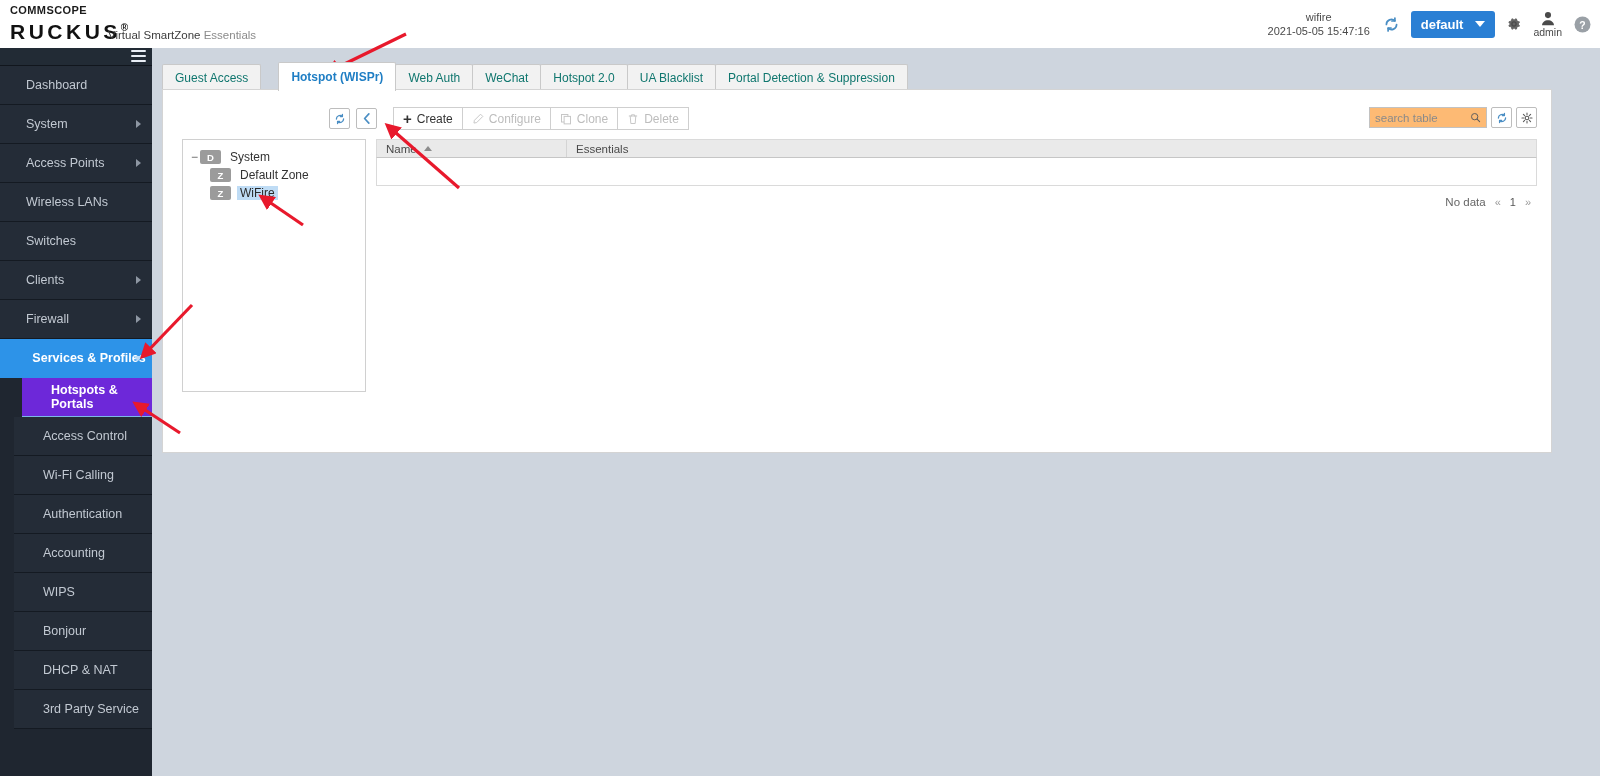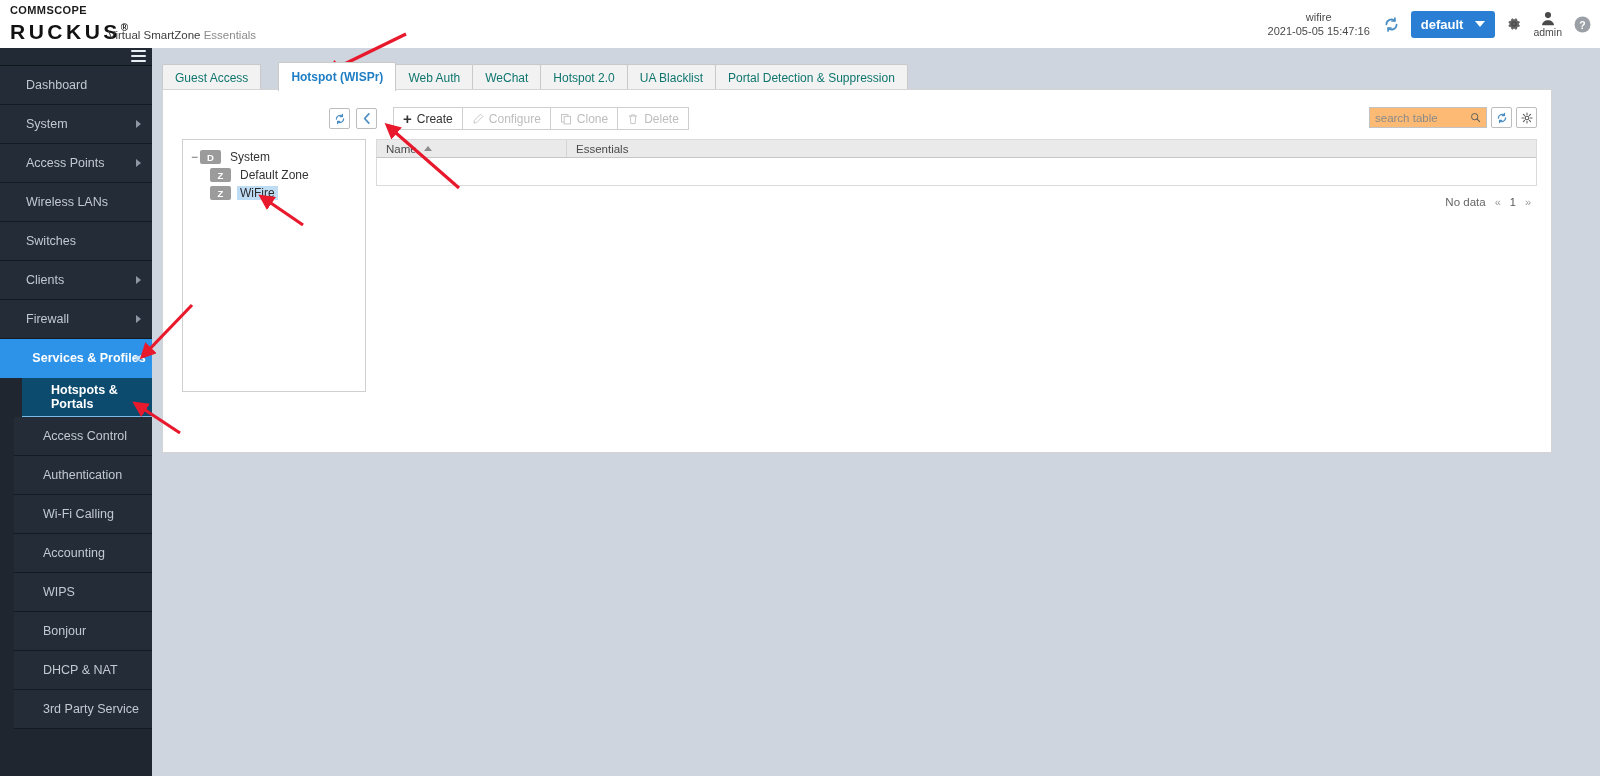--- a/index.html
+++ b/index.html
@@ -70,21 +70,21 @@
   .nav-item.active .arrow-d {
     position: absolute; right: 9px; width: 0; height: 0;
     border-left: 5px solid transparent; border-right: 5px solid transparent;
     border-top: 5px solid #bcdcf8;
   }
   .subnav-item {
     height: 39px; display: flex; align-items: center; padding-left: 29px;
     color: #c2c9d2; font-size: 12.5px; border-bottom: 1px solid #141a22;
     background: #242c37; margin-left: 14px; cursor: pointer;
   }
-  .subnav-item.active { background: #0c4a6e; color: #ffffff; font-weight: bold; border-bottom-color: #7cb8e8; margin-left: 22px; }
+  .subnav-item.active { background: #6d28d9; color: #ffffff; font-weight: bold; border-bottom-color: #7cb8e8; margin-left: 22px; }
 
   
   .main { position: absolute; left: 152px; top: 48px; width: 1448px; height: 728px; }
   .tabbar { position: absolute; left: 10px; top: 14px; display: flex; align-items: flex-end; }
   .tab {
     height: 27px; padding: 0 12px; display: flex; align-items: center;
     font-size: 12px; color: #0f766e; background: #f2f2f2;
     border: 1px solid #c9c9c9; border-bottom: none; margin-right: -1px;
     border-radius: 2px 2px 0 0; cursor: pointer;
   }
@@ -248,24 +248,24 @@
         </div>
       </div>
     <div id="subnav-items">
         <div class="subnav-item active">
           <span>Hotspots &amp; Portals</span>
         </div>
         <div class="subnav-item">
           <span>Access Control</span>
         </div>
         <div class="subnav-item">
+          <span>Wi-Fi Calling</span>
+        </div>
+        <div class="subnav-item">
           <span>Authentication</span>
-        </div>
-        <div class="subnav-item">
-          <span>Wi-Fi Calling</span>
         </div>
         <div class="subnav-item">
           <span>Accounting</span>
         </div>
         <div class="subnav-item">
           <span>WIPS</span>
         </div>
         <div class="subnav-item">
           <span>Bonjour</span>
         </div>

